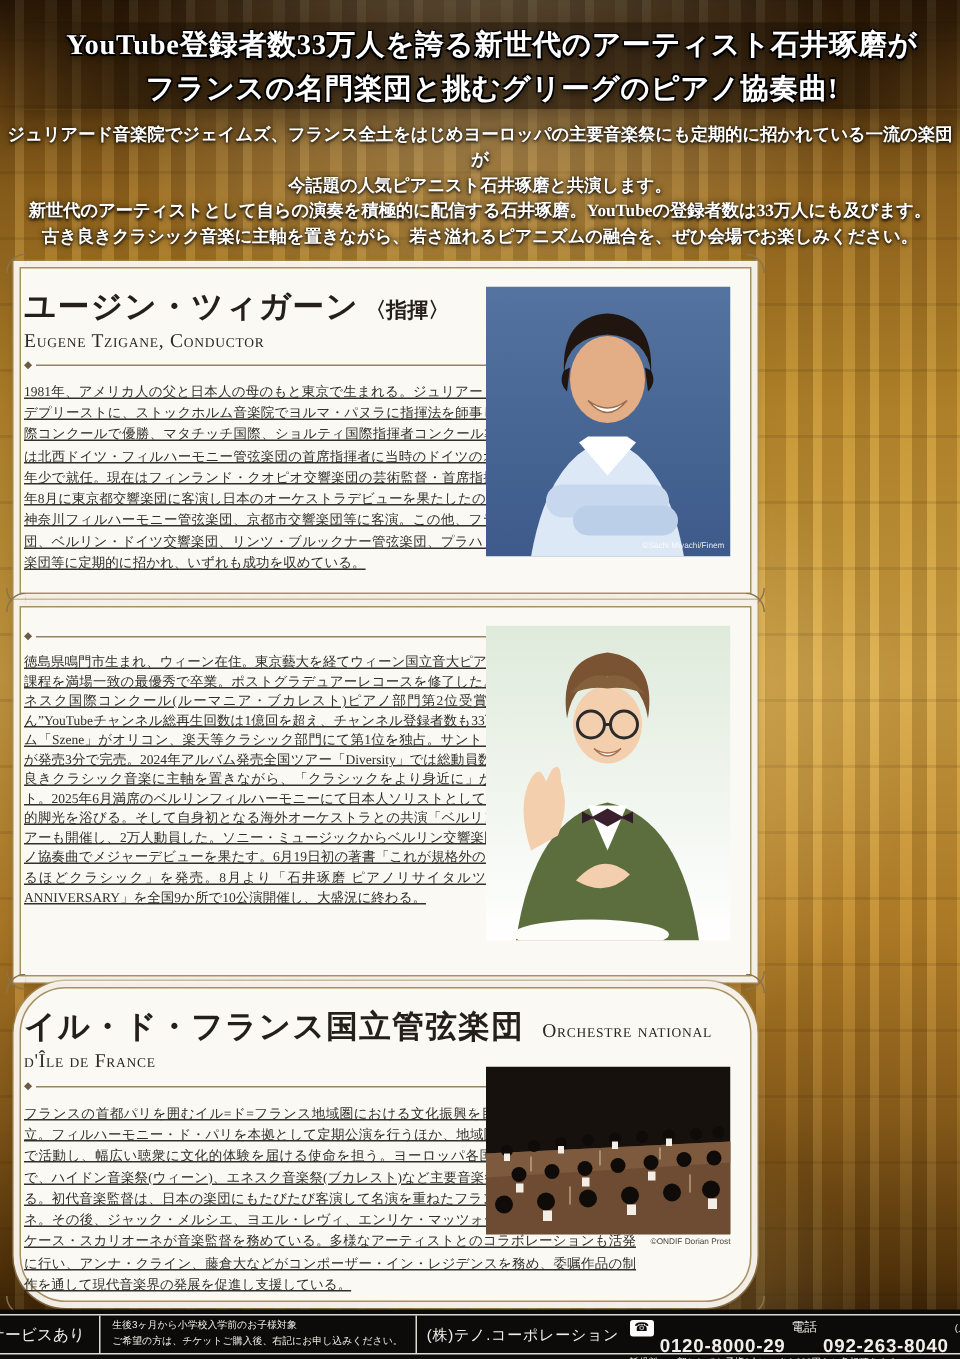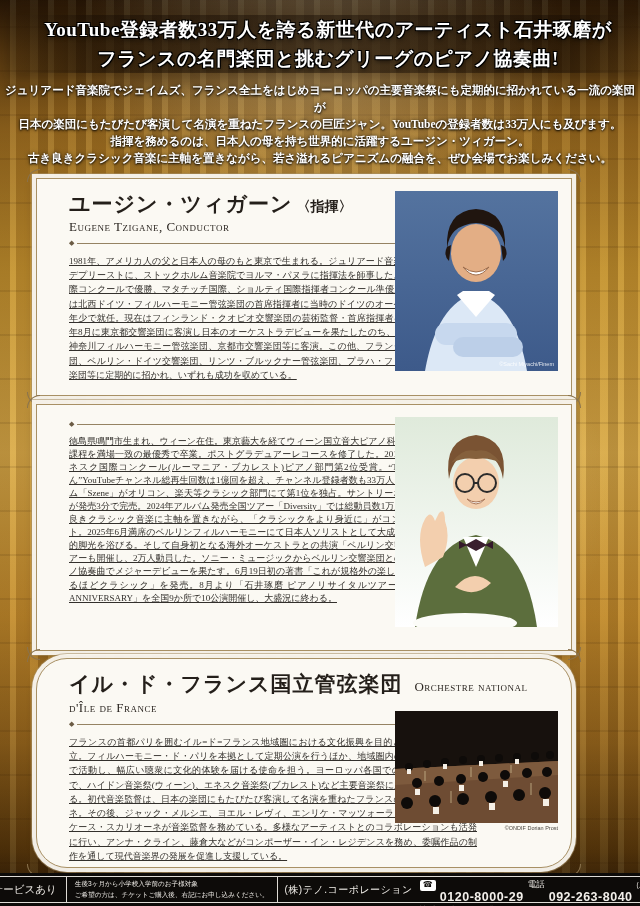--- a/index.html
+++ b/index.html
@@ -30,25 +30,25 @@
     text-shadow:-1px -1px 0 #000,1px -1px 0 #000,-1px 1px 0 #000,1px 1px 0 #000,0 2px 4px rgba(0,0,0,.7);
     white-space:nowrap;
   }
   .intro{
     position:absolute;left:0;right:0;top:82px;text-align:center;color:#fff;
     font-size:11.5px;line-height:17px;font-weight:600;
     text-shadow:0 1px 2px #000,0 0 4px rgba(0,0,0,.75);
   }
   
   .card{
-    position:absolute;left:36px;width:536px;box-sizing:border-box;
+    position:absolute;left:13px;width:488px;box-sizing:border-box;
     background:#fbf9f3;
     border:1px solid #a89064;
     box-shadow:0 0 0 4px rgba(252,250,244,.92),0 0 0 5px rgba(168,144,100,.55),0 4px 10px rgba(40,20,0,.4);
-    padding:11px 16px 8px 32px;
+    padding:11px 16px 8px 2px;
   }
   .corner{position:absolute;width:12px;height:12px;border:0 solid #8a734e;}
   .corner.tl{left:-10px;top:-10px;border-top-width:1.5px;border-left-width:1.5px;border-top-left-radius:100%;}
   .corner.tr{right:-10px;top:-10px;border-top-width:1.5px;border-right-width:1.5px;border-top-right-radius:100%;}
   .corner.bl{left:-10px;bottom:-10px;border-bottom-width:1.5px;border-left-width:1.5px;border-bottom-left-radius:100%;}
   .corner.br{right:-10px;bottom:-10px;border-bottom-width:1.5px;border-right-width:1.5px;border-bottom-right-radius:100%;}
   .p-name{font-size:21px;font-weight:bold;color:#241f1a;letter-spacing:1px;}
   .p-role{font-size:14px;font-weight:bold;color:#241f1a;}
   .p-en{font-variant:small-caps;font-size:13px;color:#2c2722;letter-spacing:.5px;}
   .p-en.block{display:block;margin-top:1px;}
@@ -89,22 +89,22 @@
 
 <div class="bg"></div>
 
 <div class="title-band">
   <div class="title-line">YouTube登録者数33万人を誇る新世代のアーティスト石井琢磨が</div>
   <div class="title-line">フランスの名門楽団と挑むグリーグのピアノ協奏曲!</div>
 </div>
 
 <div class="intro">
   <div>ジュリアード音楽院でジェイムズ、フランス全土をはじめヨーロッパの主要音楽祭にも定期的に招かれている一流の楽団が</div>
-  <div>日本の楽団にもたびたび客演して名演を重ねたフランスの巨匠ジャン。YouTubeの登録者数は33万人にも及びます。</div>
-  <div>指揮を務めるのは、日本人の母を持ち世界的に活躍するユージン・ツィガーン。</div>
+  <div>今話題の人気ピアニスト石井琢磨と共演します。</div>
+  <div>新世代のアーティストとして自らの演奏を積極的に配信する石井琢磨。YouTubeの登録者数は33万人にも及びます。</div>
   <div>古き良きクラシック音楽に主軸を置きながら、若さ溢れるピアニズムの融合を、ぜひ会場でお楽しみください。</div>
 </div>
 
 <div class="card" style="top:178px;height:218px;">
   <span class="corner tl"></span>
   <span class="corner tr"></span>
   <span class="corner bl"></span>
   <span class="corner br"></span>
   <div>
     <span class="p-name">ユージン・ツィガーン</span>

